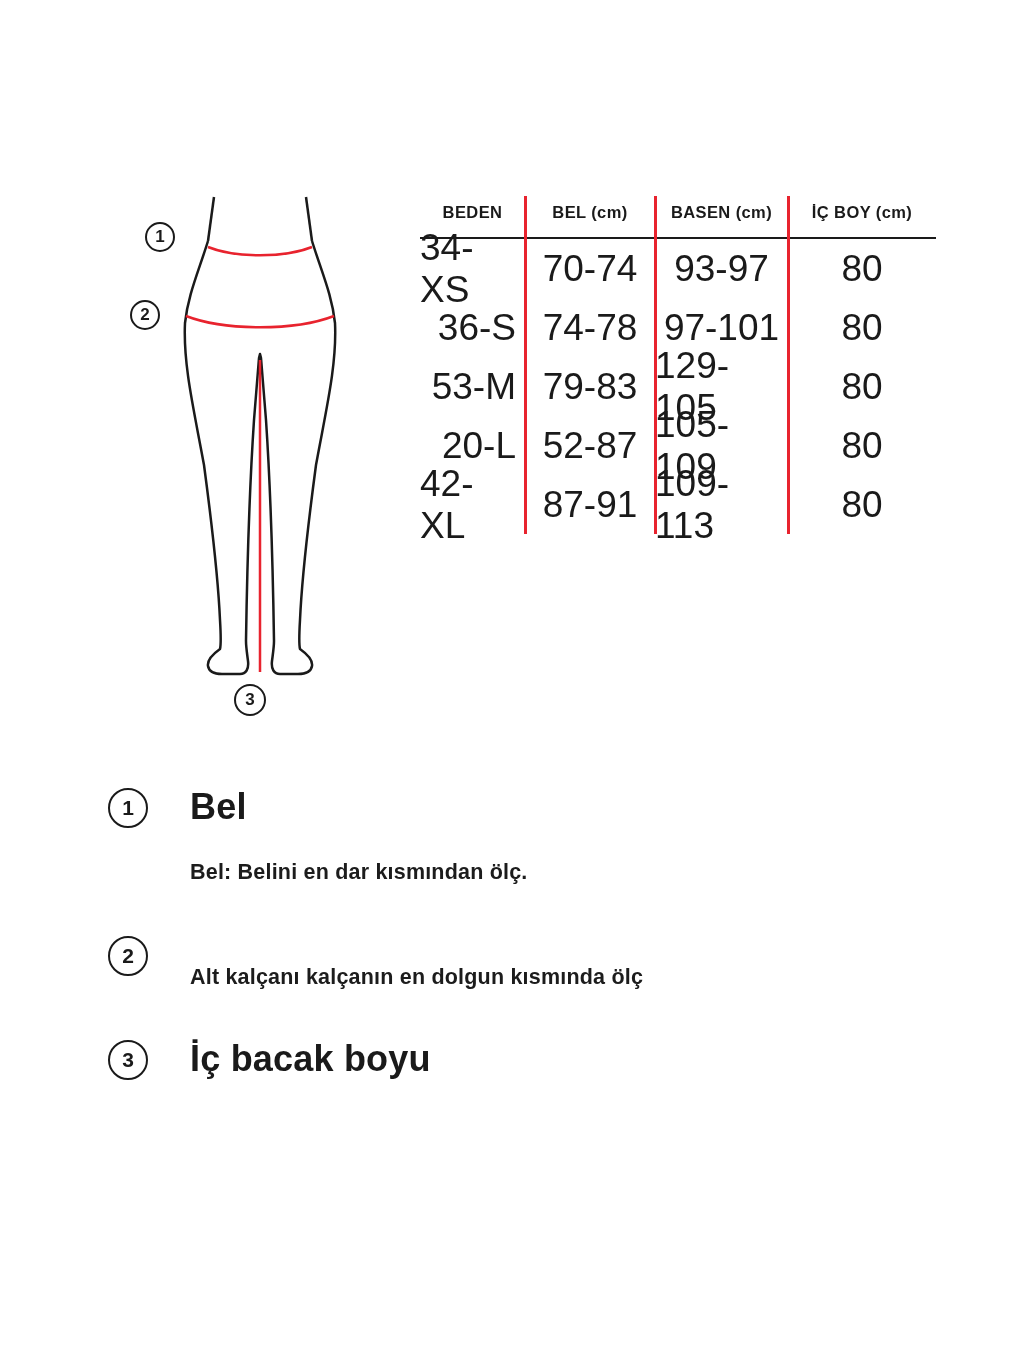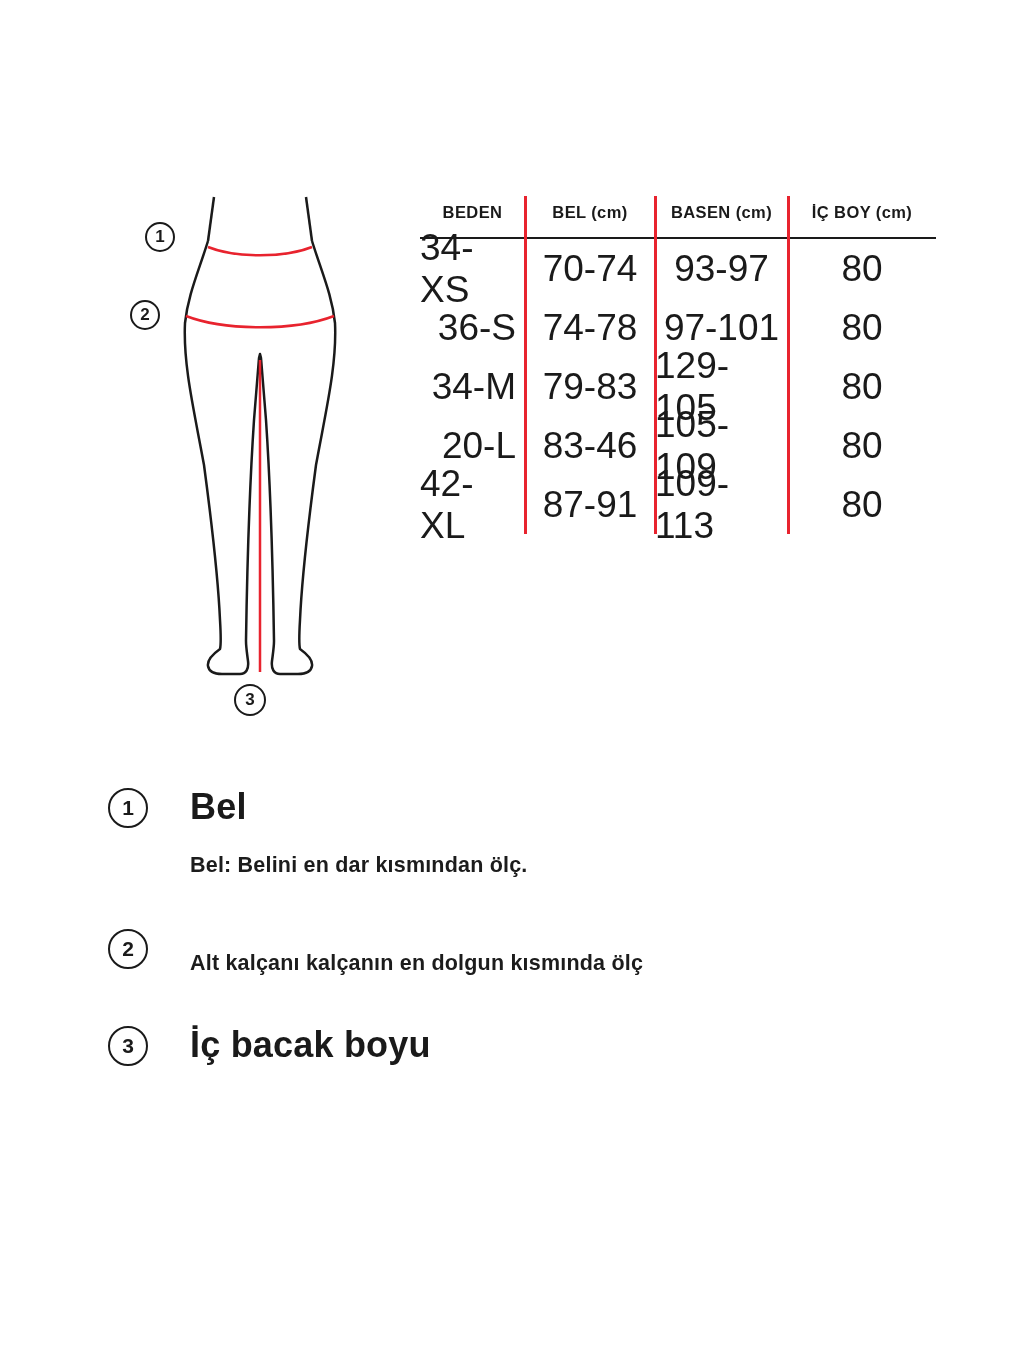--- a/index.html
+++ b/index.html
@@ -46,21 +46,21 @@
   .legend-item { display:flex; align-items:flex-start; margin-bottom:41px; }
   .legend-circle {
     flex:0 0 40px; width:40px; height:40px; margin-right:42px; margin-top:3px;
     border:2.5px solid #1a1a1a; border-radius:50%; background:#fff;
     display:flex; align-items:center; justify-content:center;
     font-size:21px; font-weight:bold;
   }
   .legend-title { font-size:36px; font-weight:bold; letter-spacing:0.2px; line-height:1.2; }
   .legend-desc  {
     font-size:21.5px; font-weight:bold; color:#1c1c1c;
-    margin-top:19px; max-width:715px; line-height:1.75; letter-spacing:0.2px;
+    margin-top:26px; max-width:715px; line-height:1.75; letter-spacing:0.2px;
   }
 </style>
 </head>
 <body>
 
 <div class="page">
 
   <div class="figure-area">
     <svg class="figure-svg" width="260" height="540" viewBox="0 0 260 540">
 
@@ -123,28 +123,28 @@
         <div class="td">93-97</div>
         <div class="td">80</div>
       </div>
       <div class="t-row">
         <div class="td size">36-S</div>
         <div class="td">74-78</div>
         <div class="td">97-101</div>
         <div class="td">80</div>
       </div>
       <div class="t-row">
-        <div class="td size">34-M</div>
+        <div class="td size">53-M</div>
         <div class="td">79-83</div>
         <div class="td">129-105</div>
         <div class="td">80</div>
       </div>
       <div class="t-row">
         <div class="td size">20-L</div>
-        <div class="td">83-46</div>
+        <div class="td">52-87</div>
         <div class="td">105-109</div>
         <div class="td">80</div>
       </div>
       <div class="t-row">
         <div class="td size">42-XL</div>
         <div class="td">87-91</div>
         <div class="td">109-113</div>
         <div class="td">80</div>
       </div>
 

